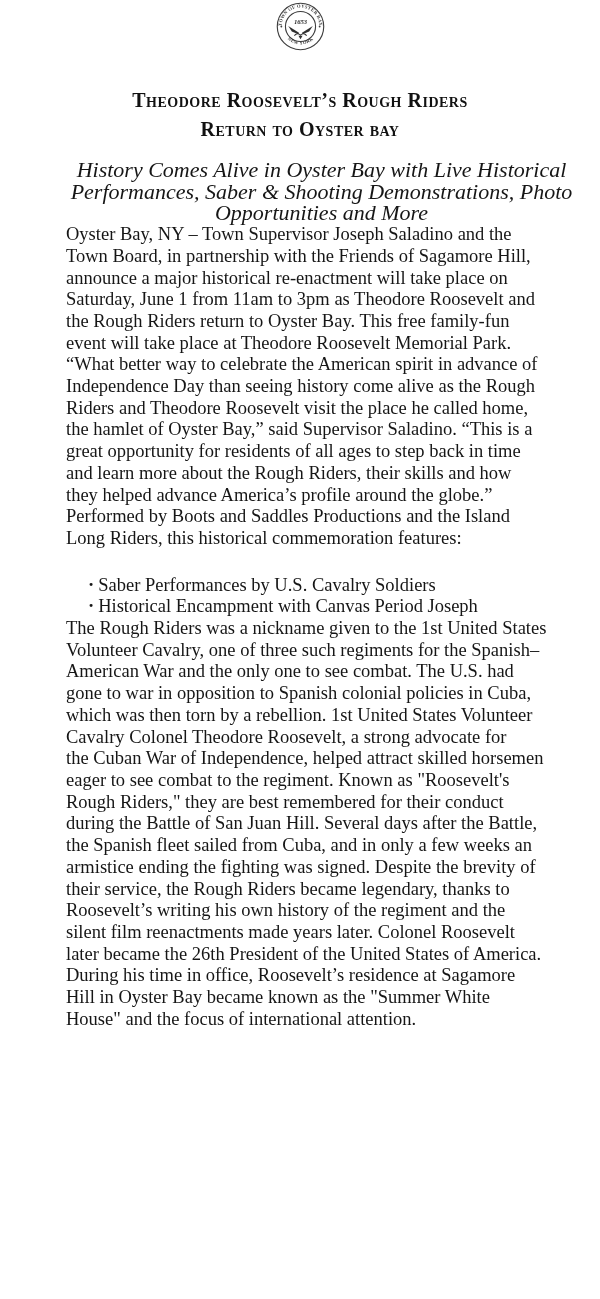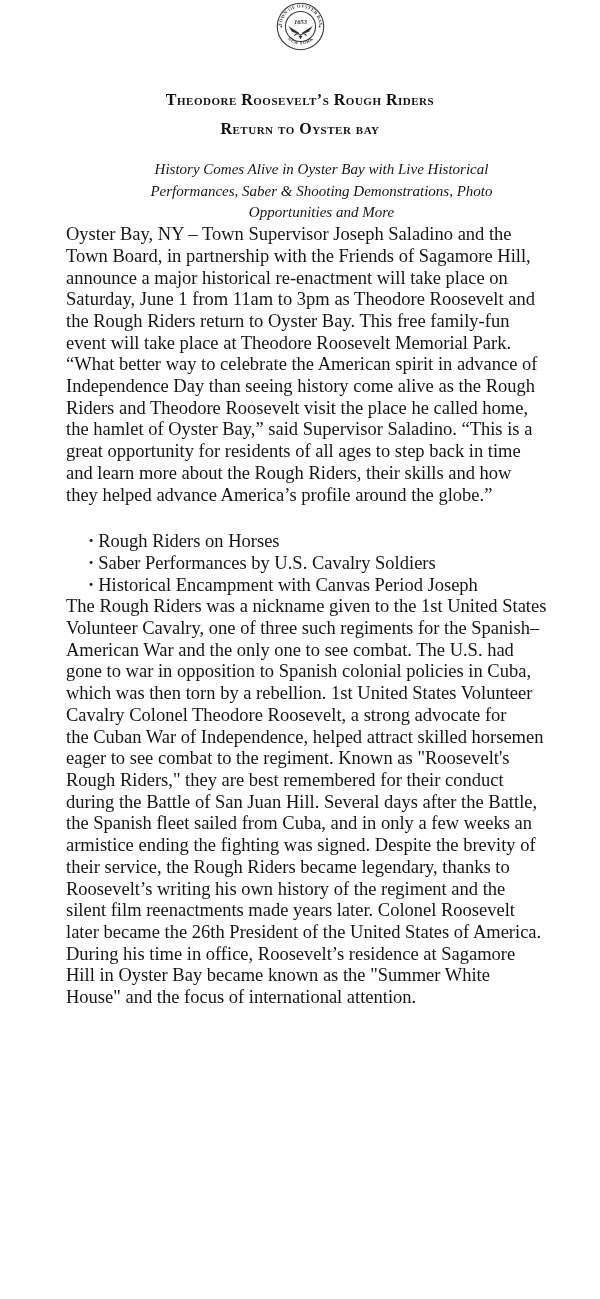--- a/index.html
+++ b/index.html
@@ -31,33 +31,33 @@
     font-size: 13px;
     font-weight: 700;
     font-style: italic;
     fill: #2f2f2f;
     text-anchor: middle;
     font-family: "Liberation Serif", "DejaVu Serif", serif;
   }
   .title {
     margin: 35px 0 0 0;
     text-align: center;
-    font-size: 16px;
+    font-size: 20px;
     line-height: 28.5px;
     font-weight: 700;
     font-variant: small-caps;
     letter-spacing: 0.5px;
     white-space: pre-line;
     color: #111111;
   }
   .subtitle {
     margin: 16px 0 0 0;
     text-align: center;
     font-style: italic;
-    font-size: 15px;
+    font-size: 22px;
     line-height: 21.7px;
     white-space: pre-line;
     padding-left: 43px;
   }
   .content {
     margin: 0 28px 0 66px;
     font-size: 18.5px;
     line-height: 21.7px;
   }
   .content p { margin: 0; white-space: pre-line; }
@@ -123,23 +123,24 @@
 event will take place at Theodore Roosevelt Memorial Park.</p>
 
     <p class="p-quote1">“What better way to celebrate the American spirit in advance of
 Independence Day than seeing history come alive as the Rough
 Riders and Theodore Roosevelt visit the place he called home,
 the hamlet of Oyster Bay,” said Supervisor Saladino. “This is a
 great opportunity for residents of all ages to step back in time
 and learn more about the Rough Riders, their skills and how
 they helped advance America’s profile around the globe.”</p>
 
+    <p class="p-performed">Performed by Boots and Saddles Productions and the Island
+Long Riders, this historical commemoration features:</p>
 
     <ul class="features">
-      <li>Rough Riders on Horses</li>
       <li>Saber Performances by U.S. Cavalry Soldiers</li>
       <li>Historical Encampment with Canvas Period Joseph</li>
     </ul>
 
 
     <p class="p-history">The Rough Riders was a nickname given to the 1st United States
 Volunteer Cavalry, one of three such regiments for the Spanish–
 American War and the only one to see combat. The U.S. had
 gone to war in opposition to Spanish colonial policies in Cuba,
 which was then torn by a rebellion. 1st United States Volunteer

